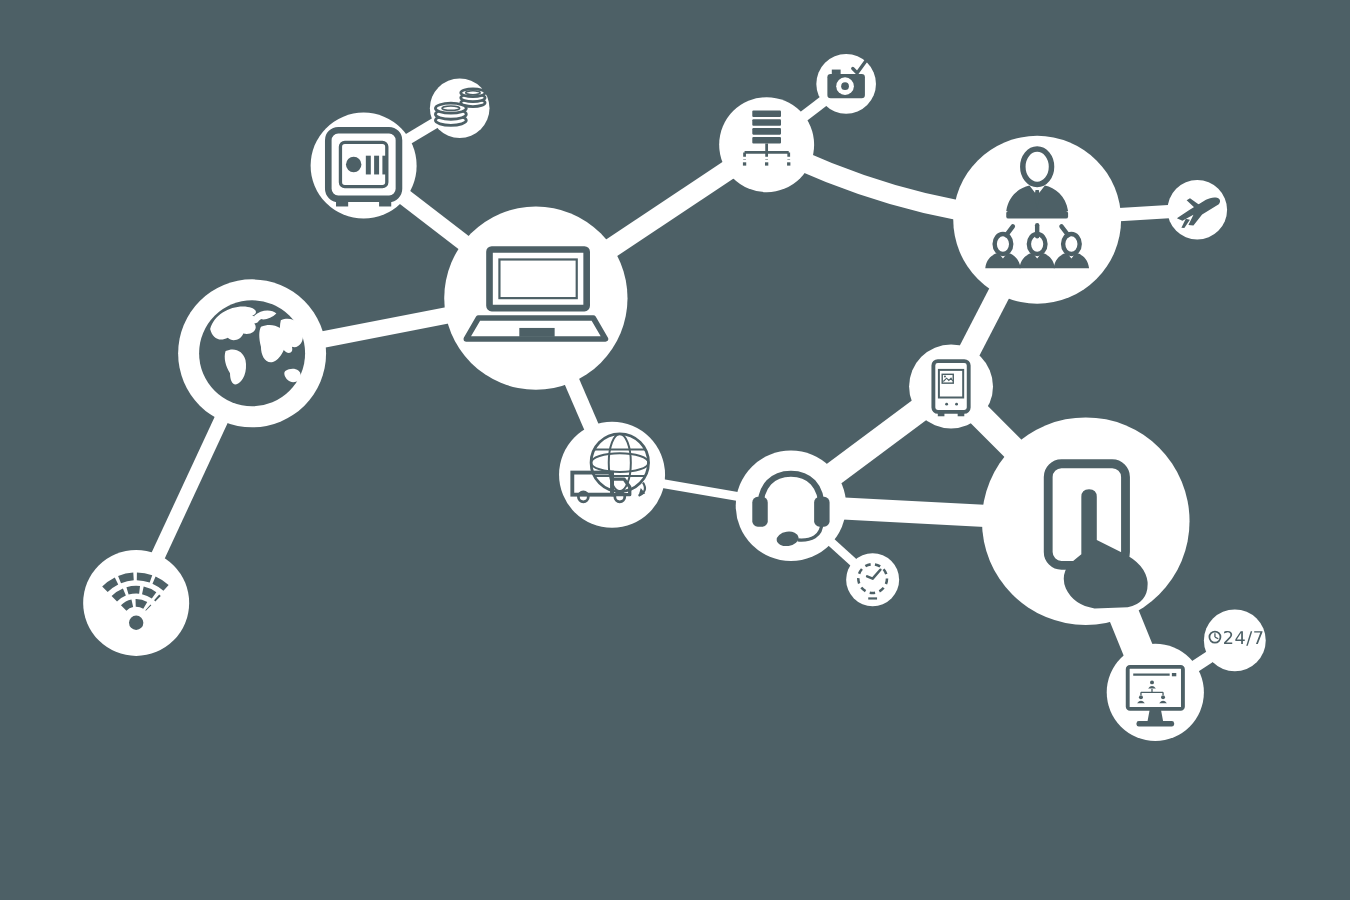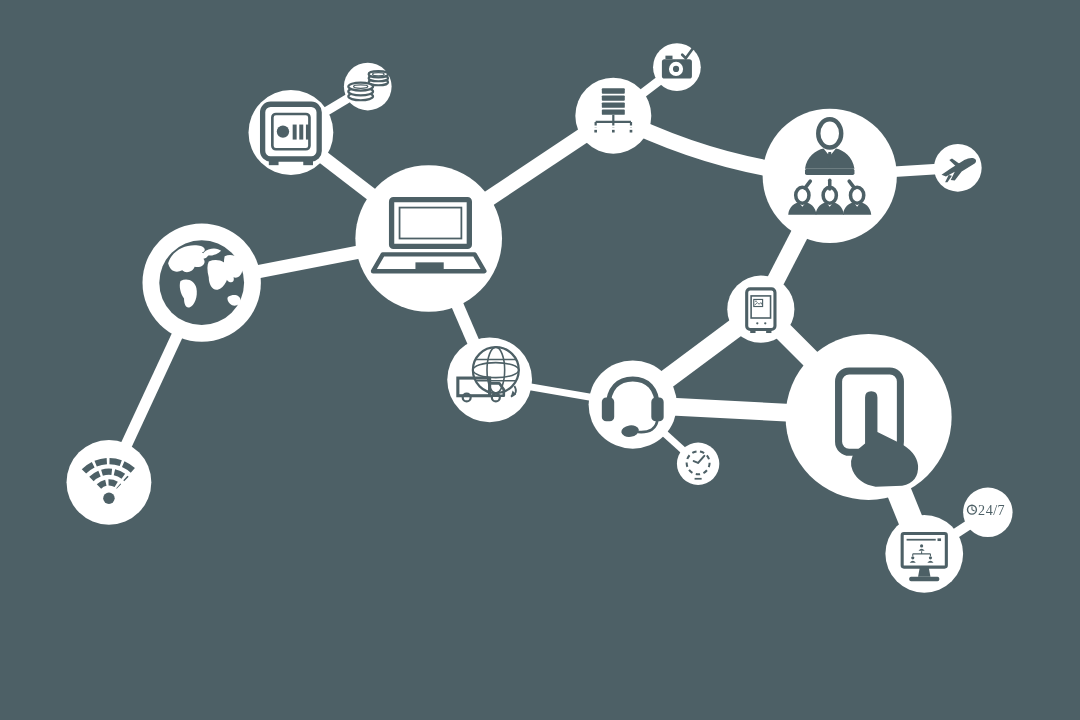--- a/index.html
+++ b/index.html
@@ -2,21 +2,21 @@
 <html style="--bg: #4d6066; --node: #ffffff;"><head>
 <meta charset="utf-8">
 <style>
   :root{
     --bg:#4d6066;
     --node:#ffffff;
   }
   *{margin:0;padding:0;box-sizing:border-box;}
   html,body{width:1080px;height:720px;overflow:hidden;}
   body{background:var(--bg);font-family:"DejaVu Sans",sans-serif;}
-  .stage{position:relative;width:1080px;height:636px;font-family:Liberation Serif, serif;}
+  .stage{position:relative;width:1080px;height:636px;}
   svg{display:block;width:100%;height:100%;}
   .bubble{fill:var(--node);}
   .link{stroke:var(--node);fill:none;}
   .ink-s{stroke:var(--bg);fill:none;}
   .ink-f{fill:var(--bg);stroke:none;}
   .wht-f{fill:var(--node);}
   .badge-text{fill:var(--bg);font-size:16px;letter-spacing:0.5px;}
 </style>
 </head>
 <body>

